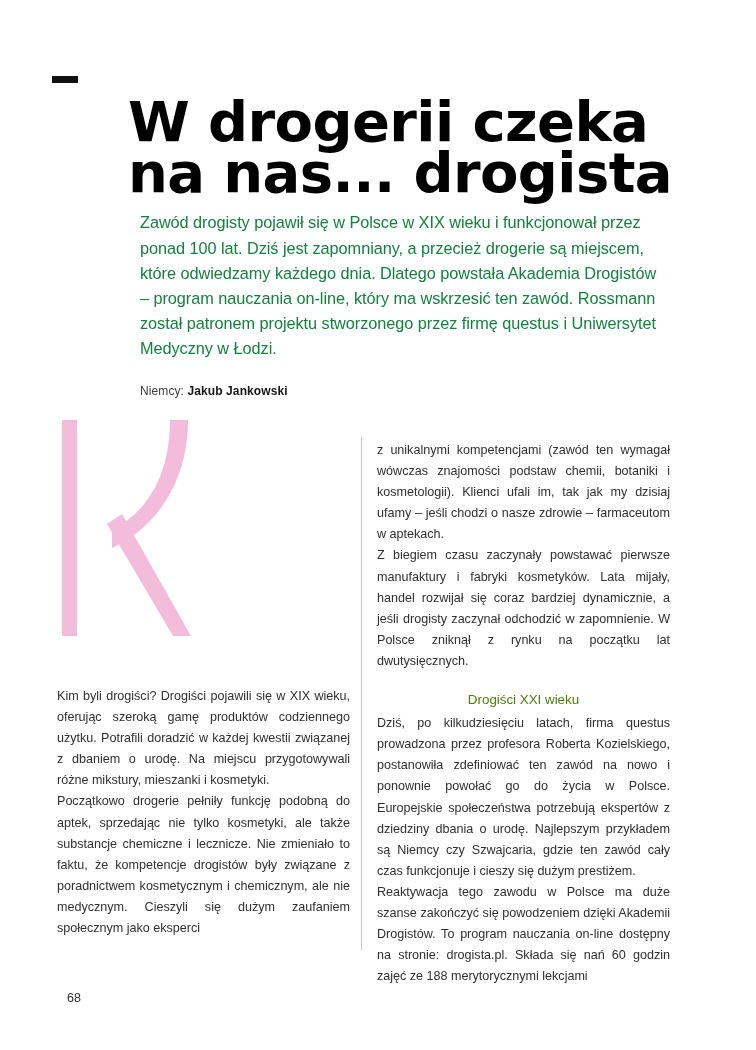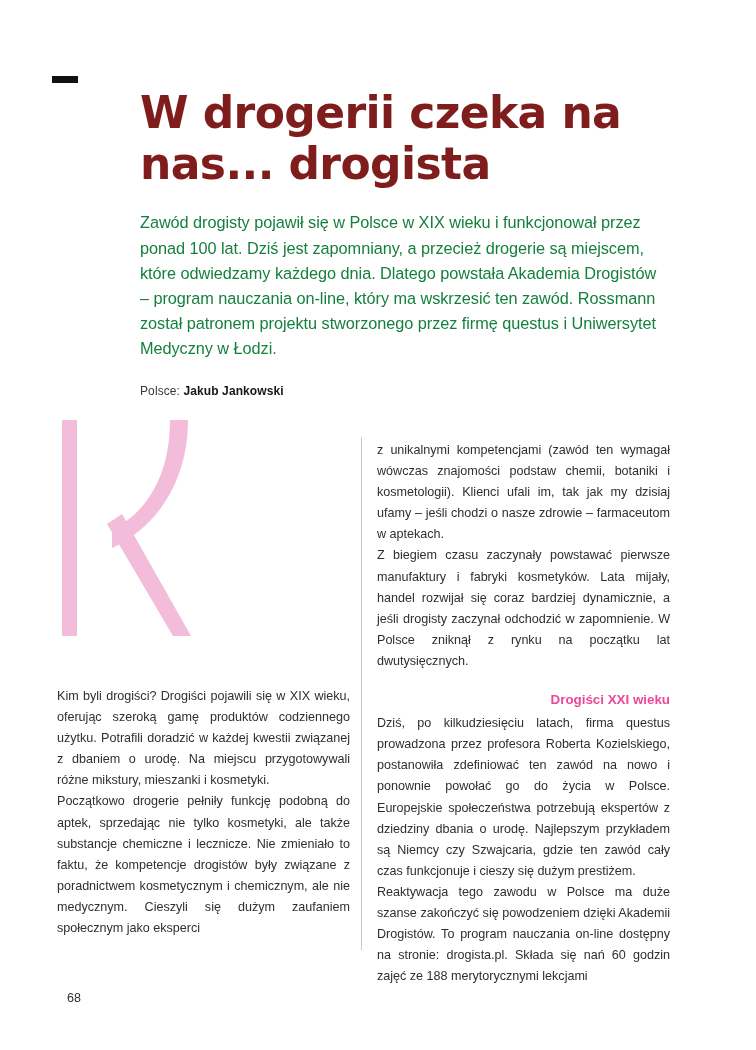--- a/index.html
+++ b/index.html
@@ -28,29 +28,29 @@
     left: 52px;
     top: 76px;
     width: 26px;
     height: 7px;
     background: #111111;
   }
 
   
   .headline {
     position: absolute;
-    left: 140px;
+    left: 128px;
     top: 58px;
     width: 560px;
     font-family: "DejaVu Sans", sans-serif;
     font-weight: 700;
-    font-size: 44px;
+    font-size: 56px;
     line-height: 51px;
     letter-spacing: -0.6px;
-    color: #7f1d1d;
+    color: #000000;
   }
 
   
   .lead {
     position: absolute;
     left: 140px;
     top: 194px;
     width: 524px;
     font-size: 16.3px;
     line-height: 25.2px;
@@ -112,25 +112,25 @@
     top: 686px;
   }
   .col-right {
     left: 377px;
     top: 440px;
   }
   .col p {
     margin: 0;
   }
   .subhead {
-    font-weight: 700;
-    color: #ec4899;
+    font-weight: 400;
+    color: #4d7c0f;
     font-size: 13.4px;
     line-height: 21.1px;
-    text-align: right;
+    text-align: center;
     margin: 0;
     padding-top: 17px;
     padding-bottom: 3px;
   }
 
   
   .footer {
     position: absolute;
     left: 15px;
     top: 991px;
@@ -169,21 +169,21 @@
 
 <div class="page">
 
   <div class="dash-mark"></div>
 
   <h1 class="headline">W drogerii czeka na nas... drogista</h1>
 
   <p class="lead">Zawód drogisty pojawił się w Polsce w XIX wieku i funkcjonował przez ponad 100 lat. Dziś jest zapomniany, a przecież drogerie są miejscem, które odwiedzamy każdego dnia. Dlatego powstała Akademia Drogistów – program nauczania on-line, który ma wskrzesić ten zawód. Rossmann został patronem projektu stworzonego przez firmę questus i Uniwersytet Medyczny w Łodzi.</p>
 
   <div class="byline">
-    <span>Polsce:</span>
+    <span>Niemcy:</span>
     <span class="author">Jakub Jankowski</span>
   </div>
 
   <div class="dropcap">
     <svg viewBox="0 0 200 240" xmlns="http://www.w3.org/2000/svg" aria-hidden="true">
       <g fill="#f3bcda">
         <rect x="10" y="12" width="15" height="216"></rect>
         <path d="M118 12 L136 12 C136 78 100 122 60 140 L60 122 C96 104 118 66 118 12 Z"></path>
         <path d="M55 116 L70 106 L139 228 L121 228 Z"></path>
       </g>

